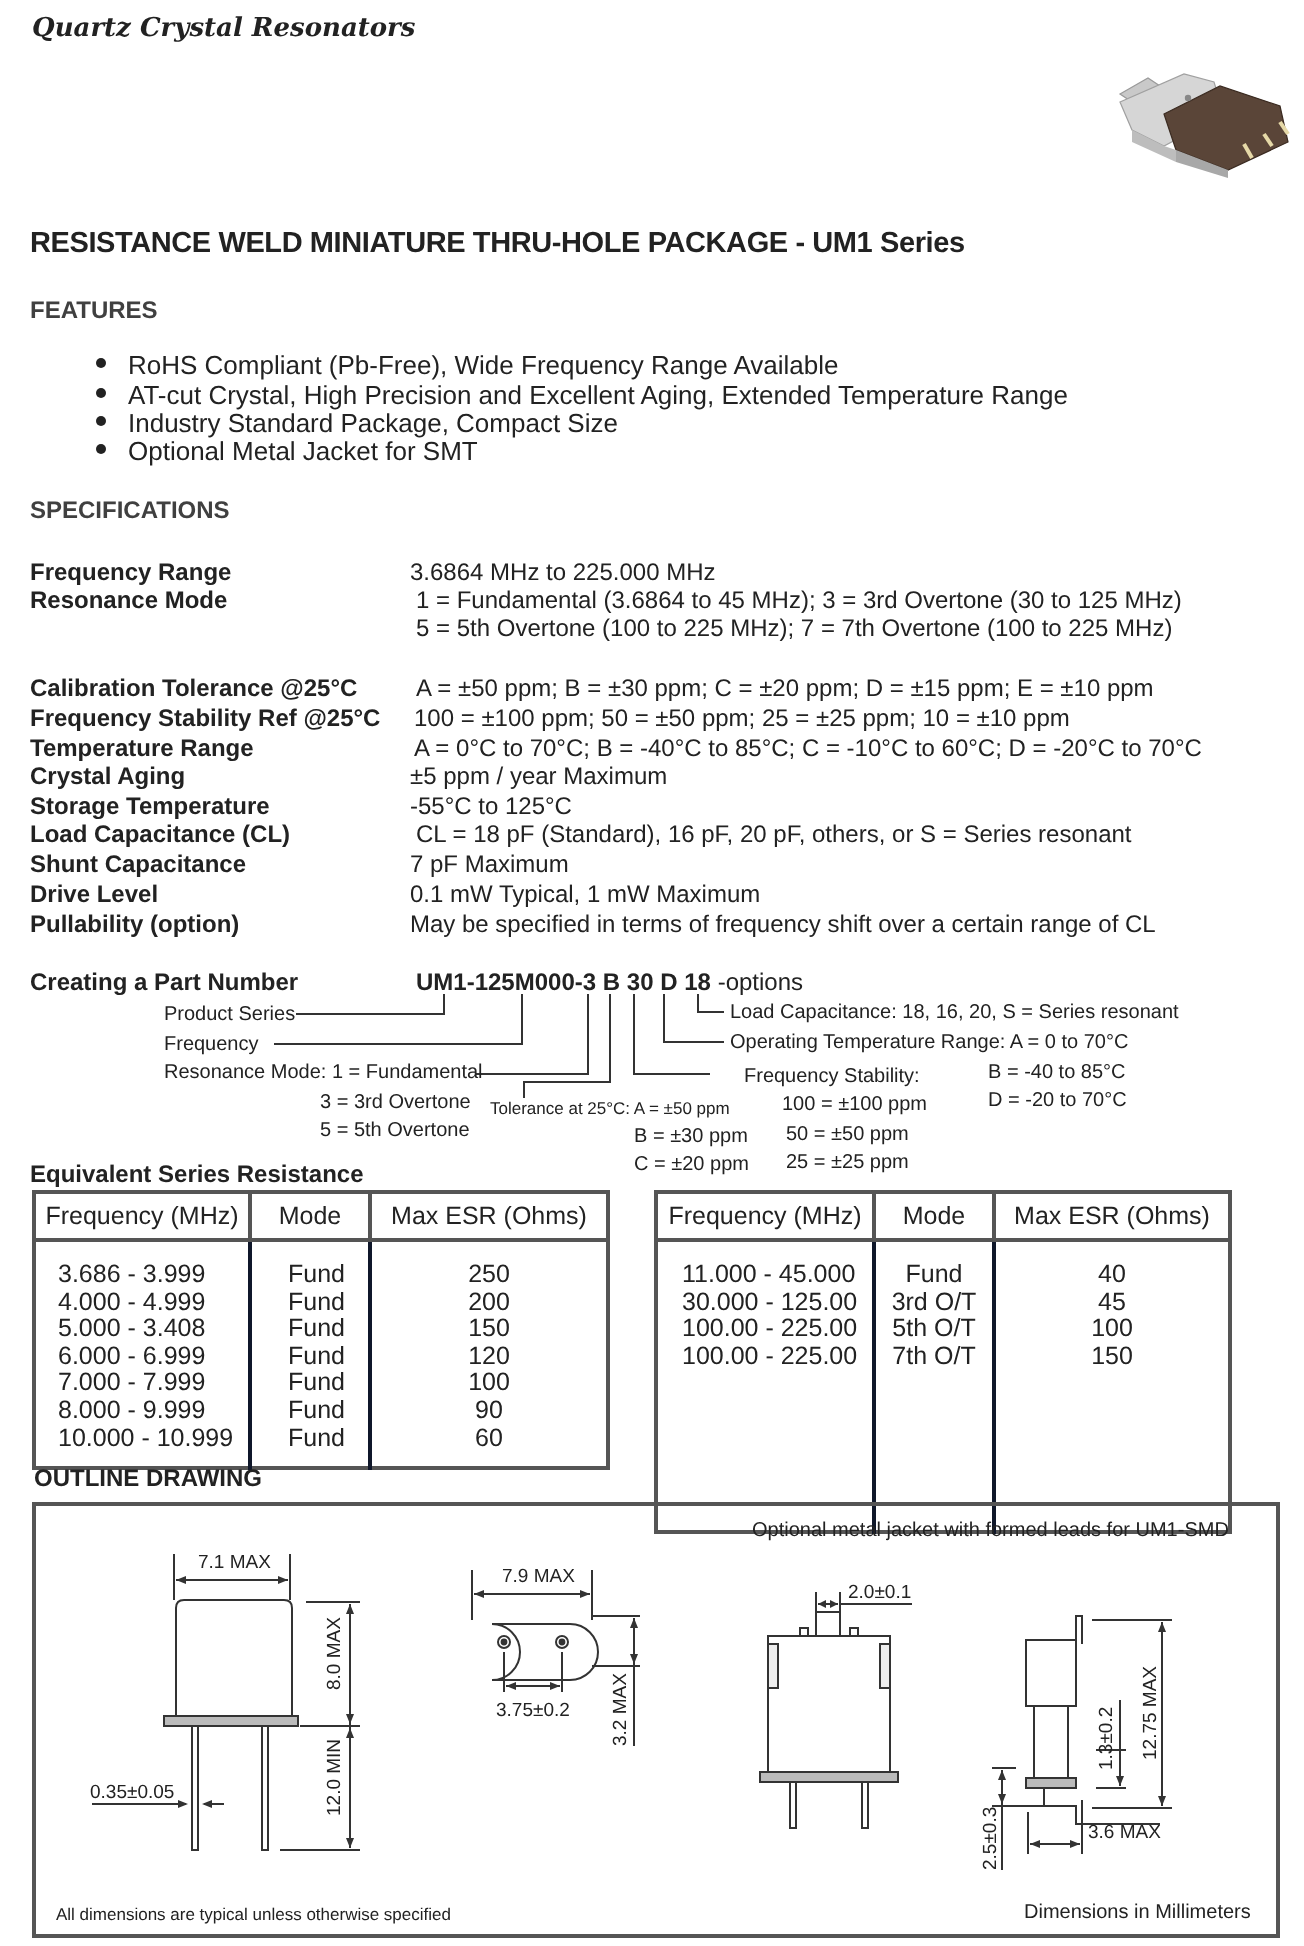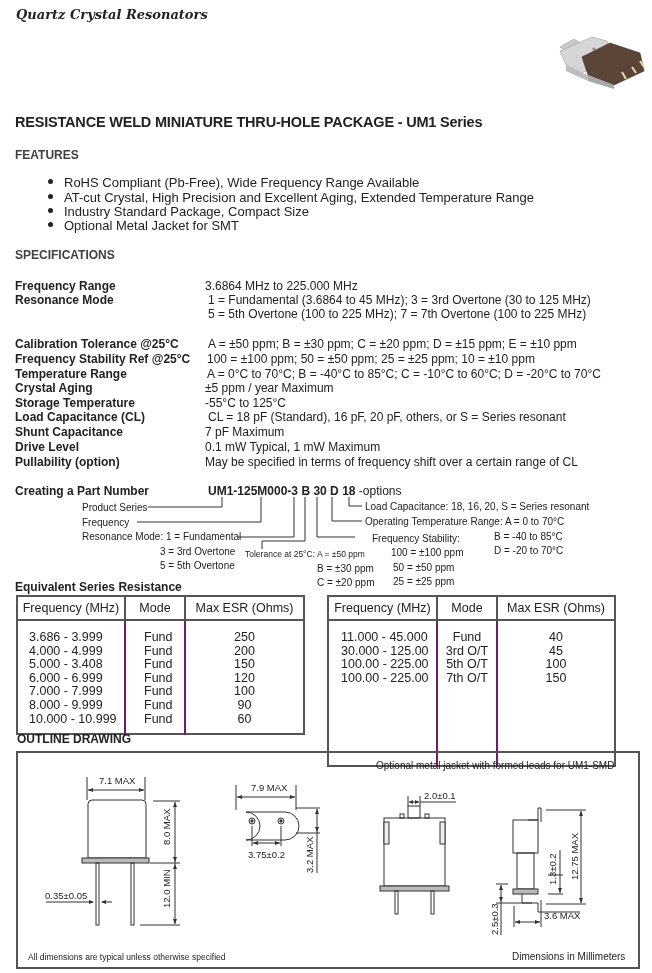--- a/index.html
+++ b/index.html
@@ -10,21 +10,21 @@
   .title { left: 15px; top: 114px; font-weight: bold; font-size: 14.5px; color: #222; letter-spacing: -0.2px; }
   .h2 { font-weight: bold; font-size: 12px; color: #404040; }
   .feat { left: 48px; font-size: 13px; color: #222; text-align: center; }
   .feat .dot { display: inline-block; width: 5px; height: 5px; border-radius: 50%; background: #222; margin-right: 11px; vertical-align: middle; position: relative; top: -2px; }
   .spec-l { left: 15px; font-weight: bold; font-size: 12px; color: #222; }
   .spec-v { font-size: 12px; color: #222; }
   .pn { font-size: 10px; color: #222; }
   .pnb { font-weight: bold; font-size: 12px; color: #222; }
   table.esr { position: absolute; border-collapse: collapse; border: 2px solid #555; font-size: 12.5px; color: #222; }
   table.esr th { font-weight: normal; border-bottom: 2px solid #555; border-right: 2px solid #555; height: 24px; padding: 0; text-align: center; }
-  table.esr td { border-right: 2px solid #701a75; padding: 0; vertical-align: top; line-height: 13.6px; }
+  table.esr td { border-right: 2px solid #0f172a; padding: 0; vertical-align: top; line-height: 13.6px; }
   table.esr th:last-child, table.esr td:last-child { border-right: none; }
   .drawbox { position: absolute; left: 16px; top: 751px; width: 624px; height: 218px; border: 2px solid #555; }
   .dtext { font-size: 10px; color: #222; }
   svg text { font-family: "Liberation Sans", sans-serif; }
 </style>
 </head>
 <body>
 
 <div class="abs brand">Quartz Crystal Resonators</div>
 

